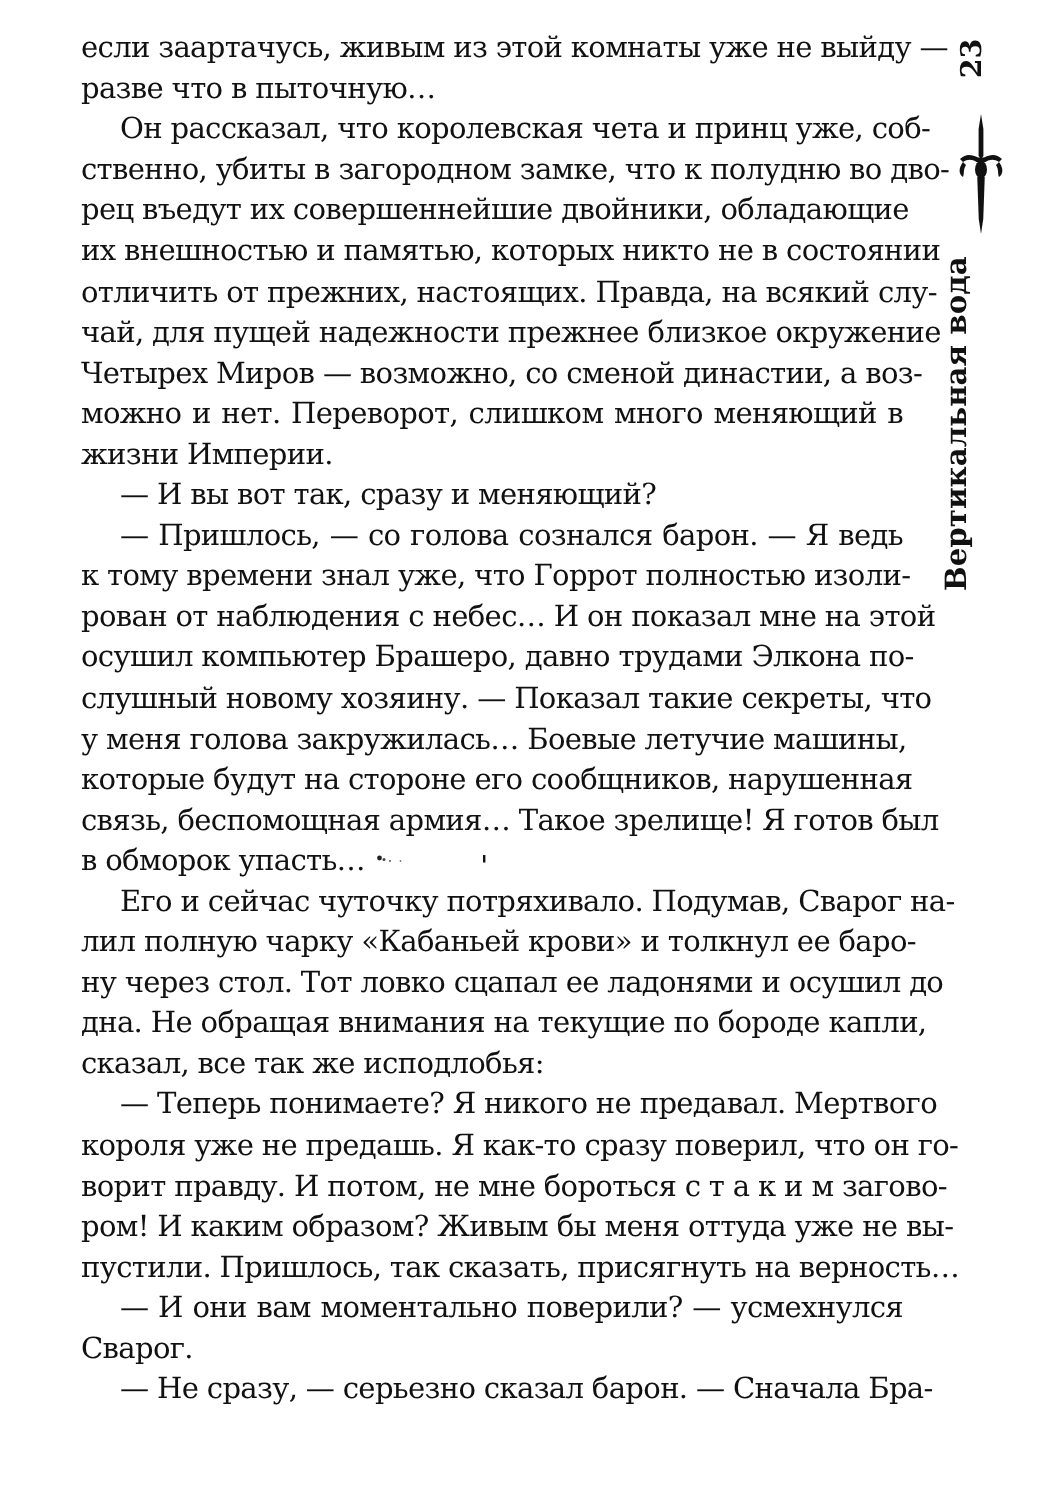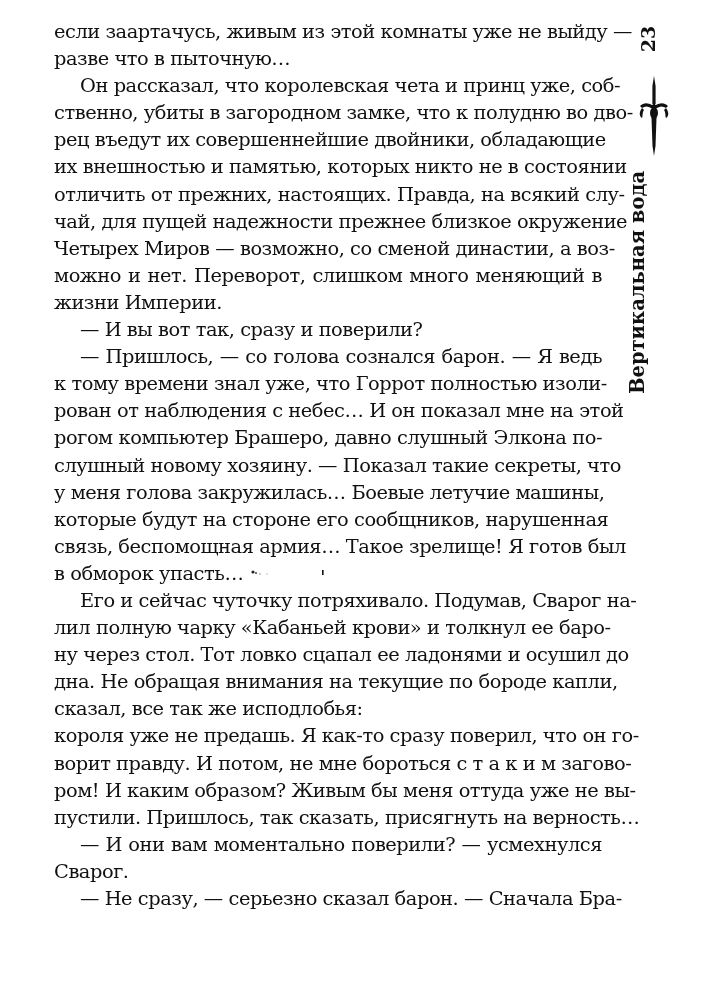--- a/index.html
+++ b/index.html
@@ -79,35 +79,36 @@
     <span class="line last">разве что в пыточную…</span>
     <span class="line indent">Он рассказал, что королевская чета и принц уже, соб-</span>
     <span class="line">ственно, убиты в загородном замке, что к полудню во дво-</span>
     <span class="line">рец въедут их совершеннейшие двойники, обладающие</span>
     <span class="line">их внешностью и памятью, которых никто не в состоянии</span>
     <span class="line">отличить от прежних, настоящих. Правда, на всякий слу-</span>
     <span class="line">чай, для пущей надежности прежнее близкое окружение</span>
     <span class="line">Четырех Миров — возможно, со сменой династии, а воз-</span>
     <span class="line">можно и нет. Переворот, слишком много меняющий в</span>
     <span class="line last">жизни Империи.</span>
-    <span class="line indent last">— И вы вот так, сразу и поверили?</span>
+    <span class="line indent last">— И вы вот так, сразу и меняющий?</span>
     <span class="line indent">— Пришлось, — со голова сознался барон. — Я ведь</span>
     <span class="line">к тому времени знал уже, что Горрот полностью изоли-</span>
     <span class="line">рован от наблюдения с небес… И он показал мне на этой</span>
-    <span class="line">рогом компьютер Брашеро, давно слушный Элкона по-</span>
+    <span class="line">осушил компьютер Брашеро, давно трудами Элкона по-</span>
     <span class="line">слушный новому хозяину. — Показал такие секреты, что</span>
     <span class="line">у меня голова закружилась… Боевые летучие машины,</span>
     <span class="line">которые будут на стороне его сообщников, нарушенная</span>
     <span class="line">связь, беспомощная армия… Такое зрелище! Я готов был</span>
     <span class="line last">в обморок упасть…</span>
     <span class="line indent">Его и сейчас чуточку потряхивало. Подумав, Сварог на-</span>
     <span class="line">лил полную чарку «Кабаньей крови» и толкнул ее баро-</span>
     <span class="line">ну через стол. Тот ловко сцапал ее ладонями и осушил до</span>
     <span class="line">дна. Не обращая внимания на текущие по бороде капли,</span>
     <span class="line last">сказал, все так же исподлобья:</span>
+    <span class="line indent">— Теперь понимаете? Я никого не предавал. Мертвого</span>
     <span class="line">короля уже не предашь. Я как-то сразу поверил, что он го-</span>
     <span class="line">ворит правду. И потом, не мне бороться с  т а к и м  загово-</span>
     <span class="line">ром! И каким образом? Живым бы меня оттуда уже не вы-</span>
     <span class="line">пустили. Пришлось, так сказать, присягнуть на верность…</span>
     <span class="line indent">— И они вам моментально поверили? — усмехнулся</span>
     <span class="line last">Сварог.</span>
     <span class="line indent">— Не сразу, — серьезно сказал барон. — Сначала Бра-</span>
   </div>
 
 <div class="sidebar">

